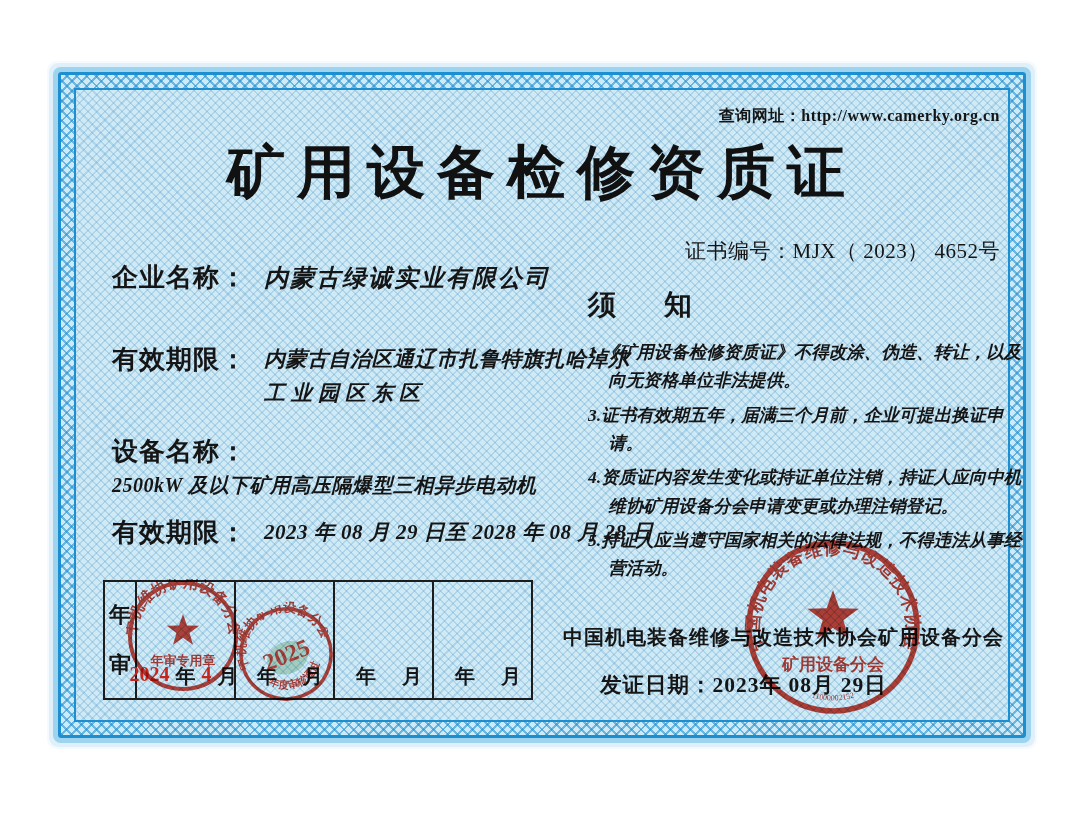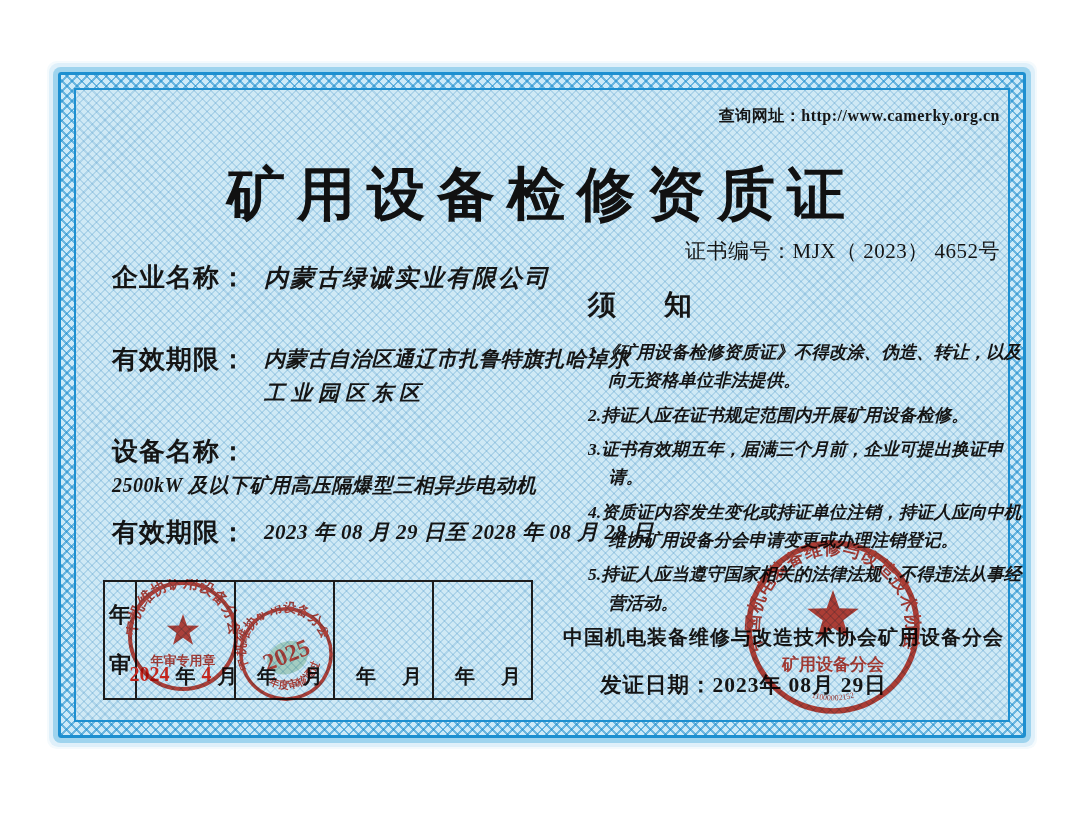--- a/index.html
+++ b/index.html
@@ -24,21 +24,21 @@
     position:relative; width:100%; height:100%;
     border:2px solid #1d8fd0;
     background-color:#cfe9f5;
     background-image:
       repeating-linear-gradient(45deg, rgba(58,140,195,.22) 0 1.5px, transparent 1.5px 6px),
       repeating-linear-gradient(-45deg, rgba(58,140,195,.22) 0 1.5px, transparent 1.5px 6px);
   }
 
   .url-line { position:absolute; top:16px; right:8px; font-size:16px; font-weight:bold; letter-spacing:.5px; }
   .cert-title { position:absolute; top:44px; left:0; right:0; text-align:center;
-    font-family:"Liberation Sans", sans-serif; font-weight:900; font-size:58px; letter-spacing:12px; color:#111;margin-top:22px; }
+    font-family:"Liberation Sans", sans-serif; font-weight:900; font-size:58px; letter-spacing:12px; color:#111; }
   .cert-no { position:absolute; top:147px; right:8px; font-size:21px; font-weight:normal; letter-spacing:.5px; }
 
   
   .field-row { position:absolute; left:16px; display:flex; align-items:flex-start;margin-left:20px; }
   .field-label { width:152px; flex:none; font-size:26px; font-weight:bold; letter-spacing:1px; }
   .field-value { font-size:21px; font-weight:bold; font-style:italic; padding-top:3px; letter-spacing:.5px; }
   .row-company  { top:170px; } .row-company .field-value { font-size:24px; letter-spacing:2px; padding-top:2px; }
   .row-address  { top:252px; }
   .row-equip    { top:344px;flex-direction:column; }
   .row-valid    { top:425px; }
@@ -107,21 +107,20 @@
 
         <div class="field-row row-valid">
           <div class="field-label">有效期限：</div>
           <div class="field-value">2023 年 08 月 29 日至 2028 年 08 月 28 日</div>
         </div>
 
         <div class="notice">
           <div class="notice-heading">须　知</div>
           <ul class="notice-list">
             <li>1.《矿用设备检修资质证》不得改涂、伪造、转让，以及向无资格单位非法提供。</li>
-            <li>2.持证人应在证书规定范围内开展矿用设备检修。</li>
             <li>3.证书有效期五年，届满三个月前，企业可提出换证申请。</li>
             <li>4.资质证内容发生变化或持证单位注销，持证人应向中机维协矿用设备分会申请变更或办理注销登记。</li>
             <li>5.持证人应当遵守国家相关的法律法规，不得违法从事经营活动。</li>
           </ul>
         </div>
 
         <div class="review-table">
           <div class="rt-head">
             <span>年</span>
             <span>审</span>

